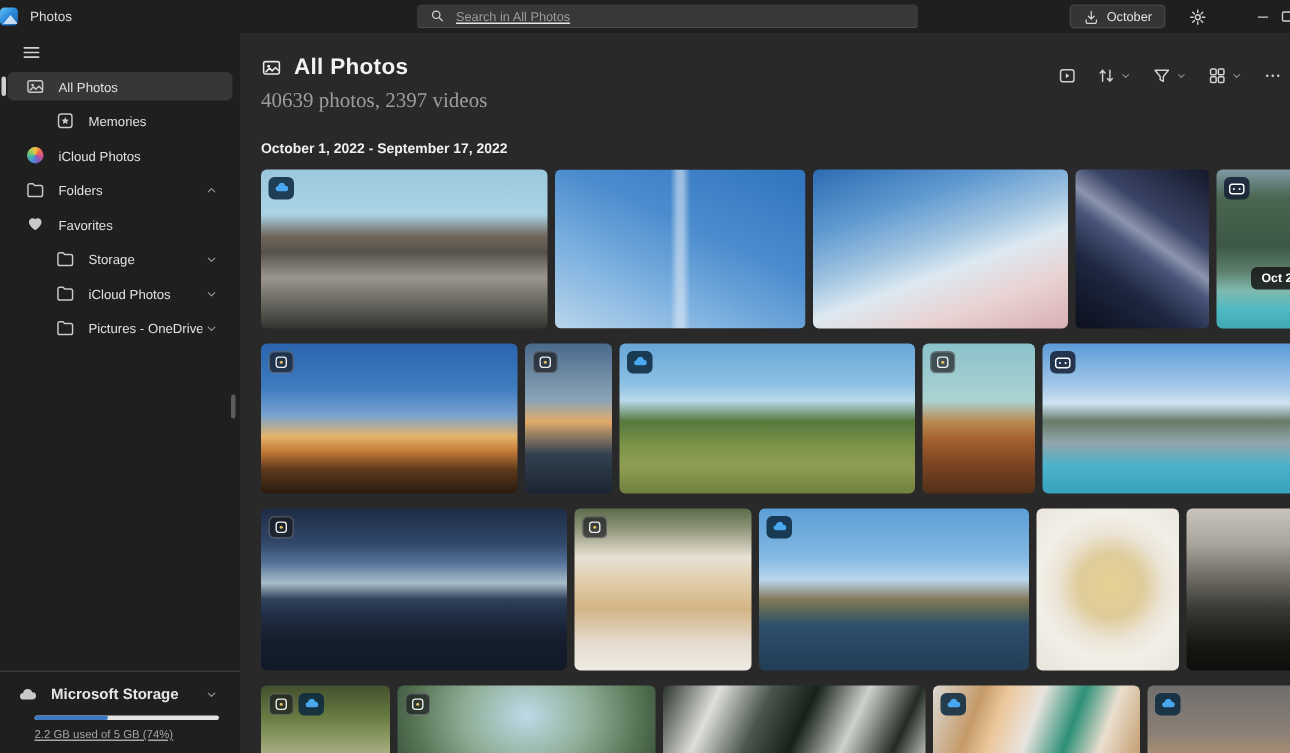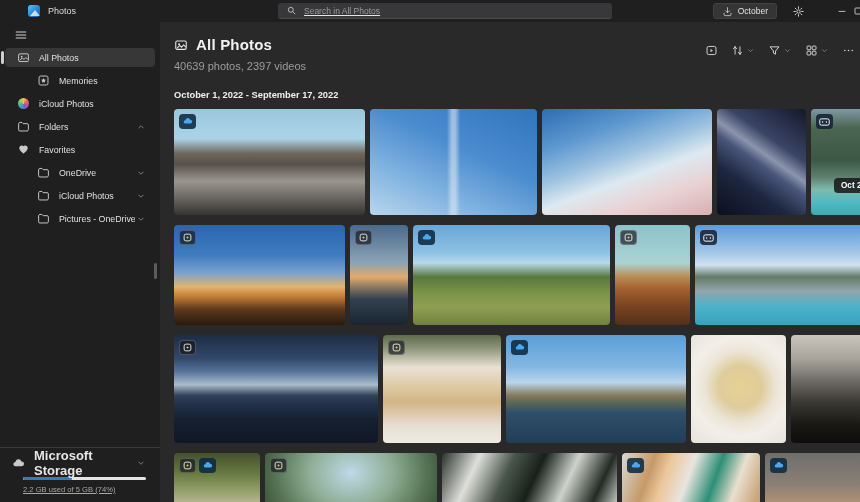--- a/index.html
+++ b/index.html
@@ -4,21 +4,21 @@
 <style>
   html,body{margin:0;padding:0;width:860px;height:502px;overflow:hidden;background:#292929;
     font-family:"Liberation Sans",sans-serif;-webkit-font-smoothing:antialiased;}
   .app{position:relative;width:860px;height:502px;background:#292929;color:#e6e6e6;}
   svg{display:block}
   svg [stroke]{stroke-width:1.2px}
   .icon{display:inline-flex;align-items:center;justify-content:center;color:#d2d2d2}
 
   
   .titlebar{position:absolute;left:0;top:0;width:860px;height:22px;background:#1f1f1f;z-index:5;}
-  .tb-left{position:absolute;left:28px;top:0;height:22px;display:flex;align-items:center;gap:8px;}
+  .tb-left{position:absolute;left:0;top:0;height:22px;display:flex;align-items:center;gap:8px;}
   .app-logo{width:12px;height:12px;border-radius:3px;background:linear-gradient(135deg,#62c4f2 0%,#2f8fe0 45%,#1857a8 100%);position:relative;overflow:hidden;}
   .app-logo:before{content:"";position:absolute;left:2px;bottom:1px;width:0;height:0;border-left:5px solid transparent;border-right:5px solid transparent;border-bottom:6px solid rgba(255,255,255,.75);}
   .app-title{font-size:9px;color:#dcdcdc;}
   .searchbox{position:absolute;left:278px;top:3px;width:334px;height:16px;background:#38383a;border-radius:3px;border-bottom:1px solid #4c4c4e;display:flex;align-items:center;gap:7px;padding:0 8px;box-sizing:border-box;cursor:text;text-decoration:underline;}
   .search-ph{font-size:8.5px;color:#9c9c9c;}
   .import-btn{position:absolute;right:83px;top:3px;height:16px;display:flex;align-items:center;gap:5px;background:#353535;border:1px solid #424242;border-radius:3px;color:#e2e2e2;font-size:8.5px;padding:0 8px;font-family:inherit;cursor:pointer;}
   .tb-iconbtn{position:absolute;top:3px;width:18px;height:16px;display:flex;align-items:center;justify-content:center;background:none;border:none;color:#cfcfcf;cursor:pointer;padding:0;}
   .btn-settings{right:53px;}
   .btn-min{right:9px;}
   .btn-max{right:-7px;}
@@ -35,31 +35,31 @@
   .side-item.indent .s-icon{margin-left:28px;}
   .s-label{font-size:8.8px;color:#e0e0e0;margin-left:9px;white-space:nowrap;overflow:hidden;flex:1;}
   .chev{width:12px;margin-right:4px;color:#9a9a9a;}
   .chev svg{width:10px;height:10px;}
   .icloud-dot{width:11px;height:11px;border-radius:50%;background:conic-gradient(#f6c444,#ec6b56,#c94f9b,#7b5fc0,#4a90d9,#4ab8a0,#9acb5a,#f6c444);}
   .side-scrollthumb{position:absolute;right:3px;top:241px;width:3px;height:16px;border-radius:2px;background:#5c5c5c;cursor:grab;}
 
   .storage{position:absolute;left:0;right:0;bottom:4px;border-top:1px solid #3a3a3a;padding:8px 0 4px 0;}
   .storage-row{display:flex;align-items:center;height:14px;padding:0 9px 0 12px;cursor:pointer;}
   .storage-row .s-icon{margin-left:0;}
-  .storage-label{font-size:13px;font-weight:bold;color:#e6e6e6;margin-left:9px;flex:1;}
+  .storage-label{font-size:10px;font-weight:bold;color:#e6e6e6;margin-left:9px;flex:1;}
   .storage-bar{margin:7px 14px 0 23px;height:3px;border-radius:2px;background:#e4e4e4;overflow:hidden;}
   .storage-fill{height:100%;background:#3b78c4;border-radius:2px;}
   .storage-usage{display:block;margin:5px 14px 0 23px;font-size:7.6px;color:#a6a6a6;text-decoration:underline;cursor:pointer;}
 
   
   .content{position:absolute;left:160px;top:22px;width:700px;bottom:0;background:#292929;overflow:hidden;}
   .title-row{display:flex;align-items:center;gap:8px;margin:14px 0 0 14px;}
   .title-icon svg{width:14px;height:14px;color:#e8e8e8;}
   .page-title{font-size:15px;font-weight:bold;margin:0;color:#f2f2f2;letter-spacing:.2px;}
-  .subtitle{margin:7px 0 0 14px;font-size:11px;color:#9d9d9d;}
+  .subtitle{margin:7px 0 0 14px;font-size:14px;color:#9d9d9d;font-family:Liberation Serif, serif;}
   .toolbar{position:absolute;top:20px;right:2px;display:flex;align-items:center;gap:7px;}
   .tool-group{display:flex;align-items:center;gap:2px;background:none;border:none;color:#cfcfcf;cursor:pointer;padding:2px 3px;border-radius:3px;}
   .tool-group svg{width:13px;height:13px;}
   .tool-group .tchev svg{width:9px;height:9px;color:#9a9a9a;}
   .date-header{margin:18px 0 0 14px;font-size:9.3px;font-weight:bold;color:#f0f0f0;}
   .grid{margin:9px 0 0 14px;display:flex;flex-direction:column;gap:10px;}
   .grid-row{display:flex;gap:5px;}
   .tile{position:relative;border-radius:4px;overflow:hidden;flex:none;cursor:pointer;background:#444;}
   .badges{position:absolute;left:5px;top:5px;display:flex;gap:3px;}
   .badge{height:15px;min-width:17px;border-radius:4px;display:flex;align-items:center;justify-content:center;}
@@ -167,21 +167,21 @@
             </svg>
           </span>
           <span class="s-label">Favorites</span>
         </div>
         <div class="side-item indent">
           <span class="icon s-icon">
             <svg viewBox="0 0 16 16">
               <path d="M2 4.5C2 3.7 2.7 3 3.5 3h2.6l1.5 1.5h4.9c.8 0 1.5.7 1.5 1.5v6c0 .8-.7 1.5-1.5 1.5h-9A1.5 1.5 0 0 1 2 12z" fill="none" stroke="currentColor"></path>
             </svg>
           </span>
-          <span class="s-label">OneDrive</span>
+          <span class="s-label">Storage</span>
           <span class="icon chev">
             <svg viewBox="0 0 16 16">
               <path d="M4.5 6.5L8 10l3.5-3.5" fill="none" stroke="currentColor" stroke-linecap="round" stroke-linejoin="round"></path>
             </svg>
           </span>
         </div>
         <div class="side-item indent">
           <span class="icon s-icon">
             <svg viewBox="0 0 16 16">
               <path d="M2 4.5C2 3.7 2.7 3 3.5 3h2.6l1.5 1.5h4.9c.8 0 1.5.7 1.5 1.5v6c0 .8-.7 1.5-1.5 1.5h-9A1.5 1.5 0 0 1 2 12z" fill="none" stroke="currentColor"></path>

